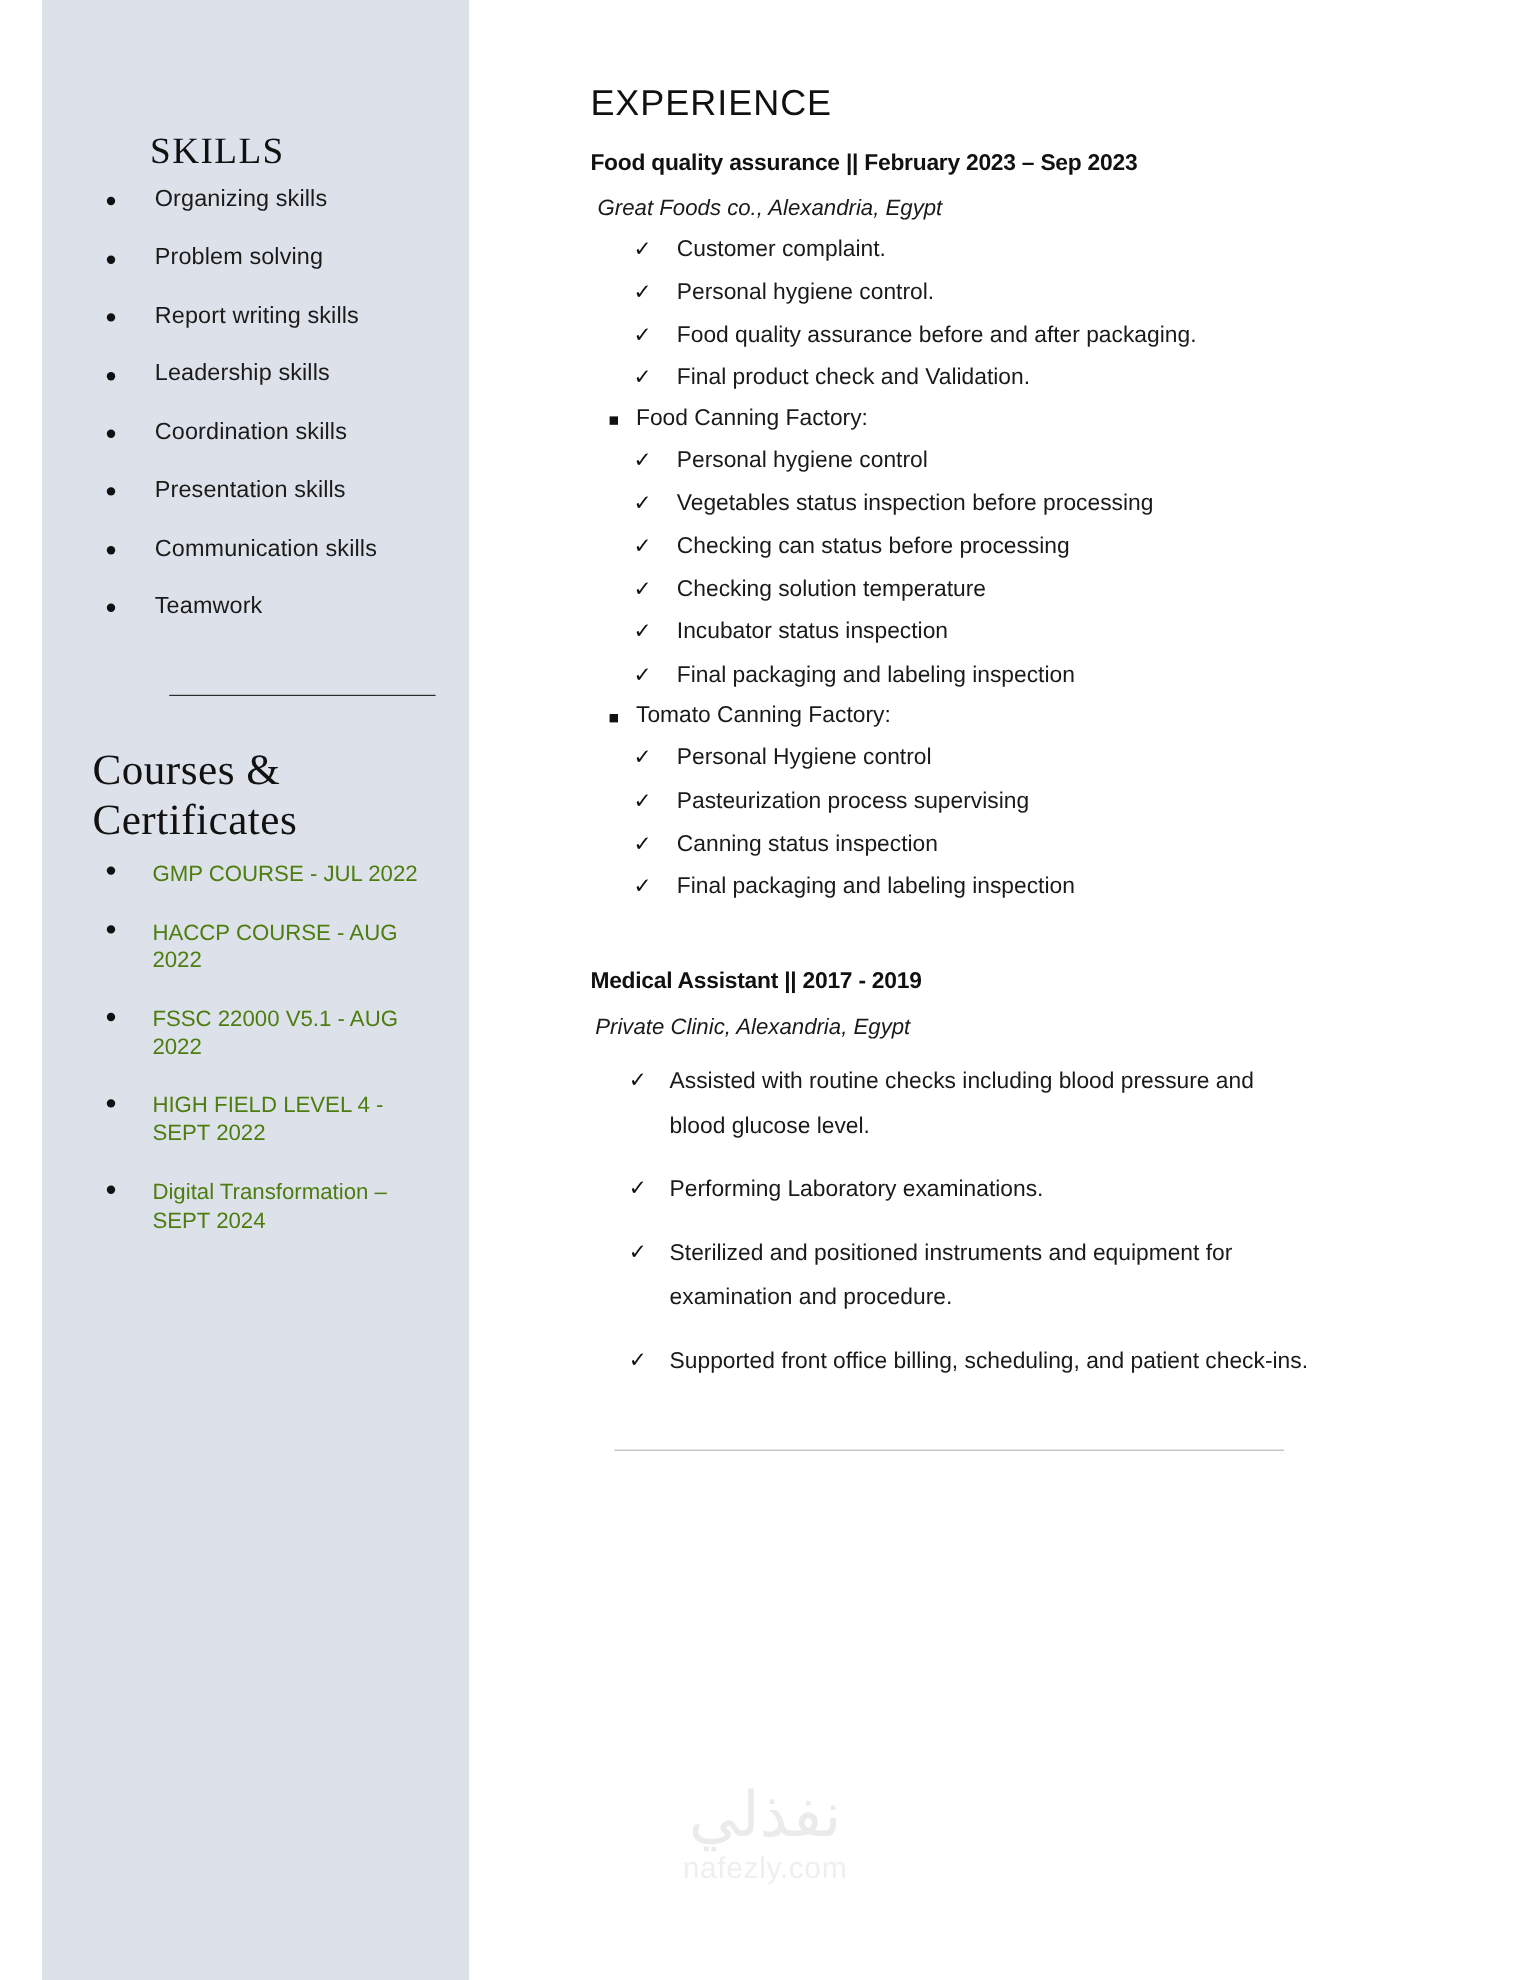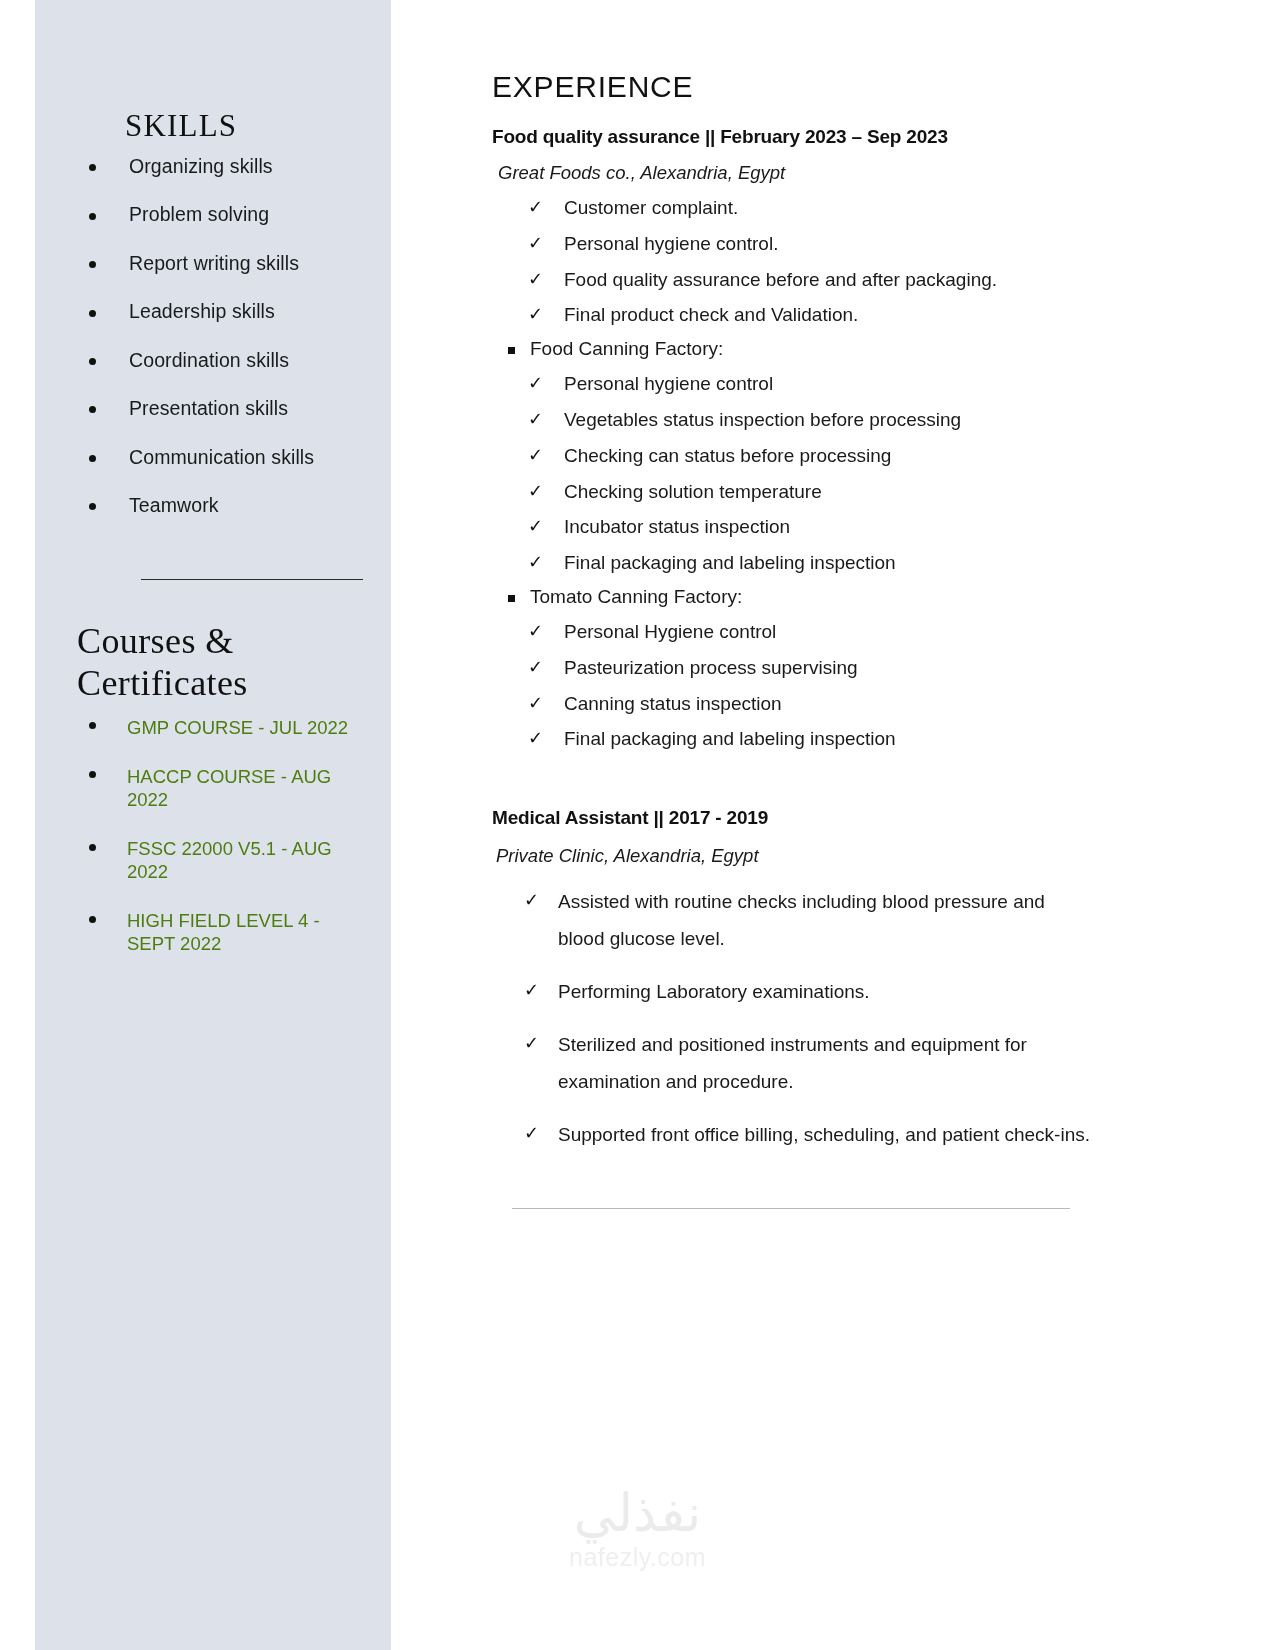--- a/index.html
+++ b/index.html
@@ -272,20 +272,24 @@
           <span>HACCP COURSE - AUG 2022</span>
         </li>
         <li>
           <span class="dot"></span>
           <span>FSSC 22000 V5.1 - AUG 2022</span>
         </li>
         <li>
           <span class="dot"></span>
           <span>HIGH FIELD LEVEL 4 - SEPT 2022</span>
         </li>
+        <li>
+          <span class="dot"></span>
+          <span>Digital Transformation – SEPT 2024</span>
+        </li>
       </ul>
 
     </div>
   </aside>
 
   <section class="main">
 
     <h1 class="exp-title">EXPERIENCE</h1>
 
     <div class="job job-1">

